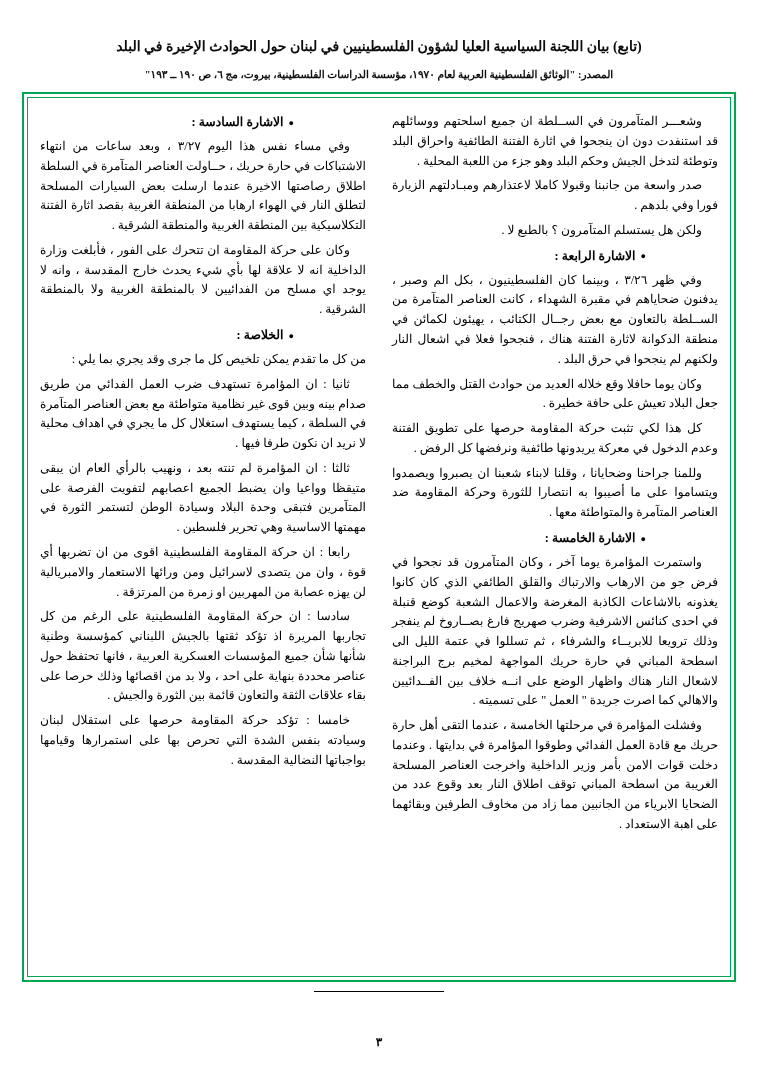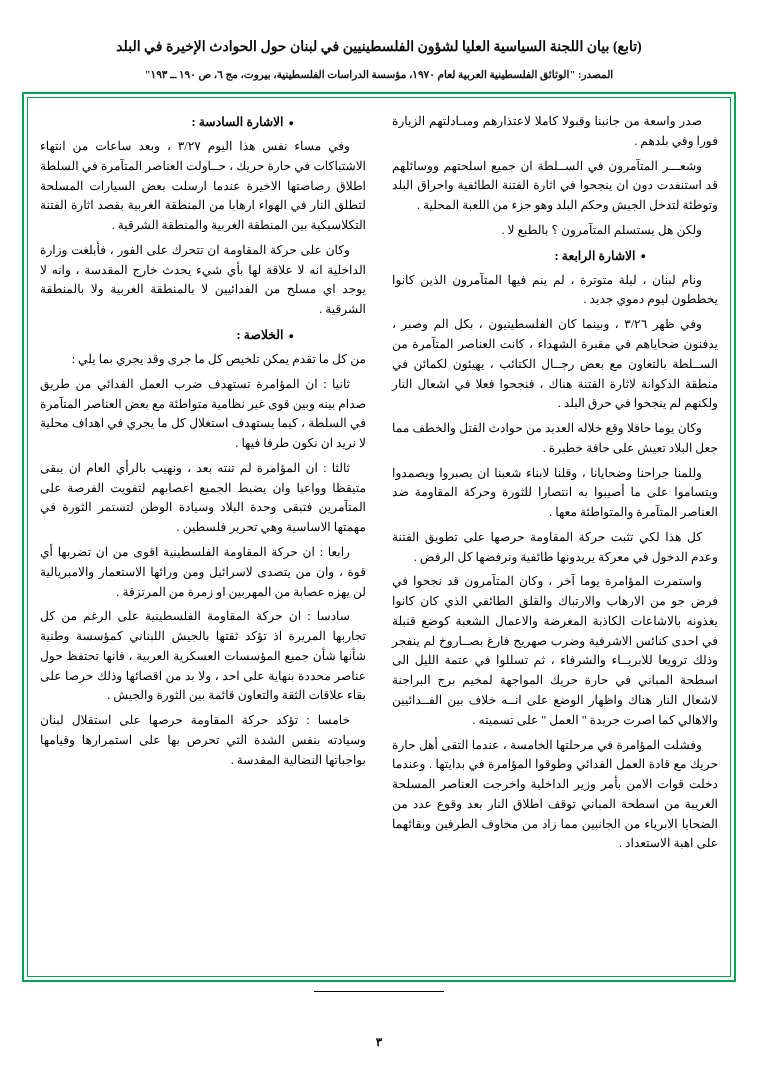--- a/index.html
+++ b/index.html
@@ -131,33 +131,35 @@
   <div class="doc-title">(تابع) بيان اللجنة السياسية العليا لشؤون الفلسطينيين في لبنان حول الحوادث الإخيرة في البلد</div>
   <div class="doc-source">المصدر: "الوثائق الفلسطينية العربية لعام ١٩٧٠، مؤسسة الدراسات الفلسطينية، بيروت، مج ٦، ص ١٩٠ ــ ١٩٣"</div>
 
   <div class="frame">
     <div class="frame-inner"></div>
   </div>
 
   <div class="columns">
 
     <div class="col">
+      <p>وشعـــر المتآمرون في الســلطة ان جميع اسلحتهم ووسائلهم قد استنفدت دون ان ينجحوا في اثارة الفتنة الطائفية واحراق البلد وتوطئة لتدخل الجيش وحكم البلد وهو جزء من اللعبة المحلية .</p>
       <p>صدر واسعة من جانبنا وقبولا كاملا لاعتذارهم ومبـادلتهم الزيارة فورا وفي بلدهم .</p>
-      <p>وشعـــر المتآمرون في الســلطة ان جميع اسلحتهم ووسائلهم قد استنفدت دون ان ينجحوا في اثارة الفتنة الطائفية واحراق البلد وتوطئة لتدخل الجيش وحكم البلد وهو جزء من اللعبة المحلية .</p>
       <p>ولكن هل يستسلم المتآمرون ؟ بالطبع لا .</p>
 
       <p class="heading center-ish">
         <span class="bullet">●</span><span>الاشارة الرابعة :</span>
       </p>
-      <p>ونام لبنان ، ليلة متوترة ، لم ينم فيها المتآمرون الذين كانوا يخططون ليوم دموي جديد .</p>
       <p>وفي ظهر ٣/٢٦ ، وبينما كان الفلسطينيون ، بكل الم وصبر ، يدفنون ضحاياهم في مقبرة الشهداء ، كانت العناصر المتآمرة من الســلطة بالتعاون مع بعض رجــال الكتائب ، يهيئون لكمائن في منطقة الدكوانة لاثارة الفتنة هناك ، فنجحوا فعلا في اشعال النار ولكنهم لم ينجحوا في حرق البلد .</p>
       <p>وكان يوما حافلا وقع خلاله العديد من حوادث القتل والخطف مما جعل البلاد تعيش على حافة خطيرة .</p>
+      <p>كل هذا لكي تثبت حركة المقاومة حرصها على تطويق الفتنة وعدم الدخول في معركة يريدونها طائفية ونرفضها كل الرفض .</p>
       <p>وللمنا جراحنا وضحايانا ، وقلنا لابناء شعبنا ان يصبروا ويصمدوا ويتساموا على ما أصيبوا به انتصارا للثورة وحركة المقاومة ضد العناصر المتآمرة والمتواطئة معها .</p>
-      <p>كل هذا لكي تثبت حركة المقاومة حرصها على تطويق الفتنة وعدم الدخول في معركة يريدونها طائفية ونرفضها كل الرفض .</p>
 
+      <p class="heading center-ish">
+        <span class="bullet">●</span><span>الاشارة الخامسة :</span>
+      </p>
       <p>واستمرت المؤامرة يوما آخر ، وكان المتآمرون قد نجحوا في فرض جو من الارهاب والارتباك والقلق الطائفي الذي كان كانوا يغذونه بالاشاعات الكاذبة المغرضة والاعمال الشعبة كوضع قنبلة في احدى كنائس الاشرفية وضرب صهريج فارغ بصــاروخ لم ينفجر وذلك ترويعا للابريــاء والشرفاء ، ثم تسللوا في عتمة الليل الى اسطحة المباني في حارة حريك المواجهة لمخيم برج البراجنة لاشعال النار هناك واظهار الوضع على انــه خلاف بين الفــدائيين والاهالي كما اصرت جريدة " العمل " على تسميته .</p>
       <p>وفشلت المؤامرة في مرحلتها الخامسة ، عندما التقى أهل حارة حريك مع قادة العمل الفدائي وطوقوا المؤامرة في بدايتها . وعندما دخلت قوات الامن بأمر وزير الداخلية واخرجت العناصر المسلحة الغريبة من اسطحة المباني توقف اطلاق النار بعد وقوع عدد من الضحايا الابرياء من الجانبين مما زاد من مخاوف الطرفين وبقائهما على اهبة الاستعداد .</p>
     </div>
 
     <div class="col">
       <p class="heading center-ish">
         <span class="bullet">●</span><span>الاشارة السادسة :</span>
       </p>
       <p>وفي مساء نفس هذا اليوم ٣/٢٧ ، وبعد ساعات من انتهاء الاشتباكات في حارة حريك ، حــاولت العناصر المتآمرة في السلطة اطلاق رصاصتها الاخيرة عندما ارسلت بعض السيارات المسلحة لتطلق النار في الهواء ارهابا من المنطقة الغربية بقصد اثارة الفتنة التكلاسيكية بين المنطقة الغربية والمنطقة الشرقية .</p>
       <p>وكان على حركة المقاومة ان تتحرك على الفور ، فأبلغت وزارة الداخلية انه لا علاقة لها بأي شيء يحدث خارج المقدسة ، وانه لا يوجد اي مسلح من الفدائيين لا بالمنطقة الغربية ولا بالمنطقة الشرقية .</p>

